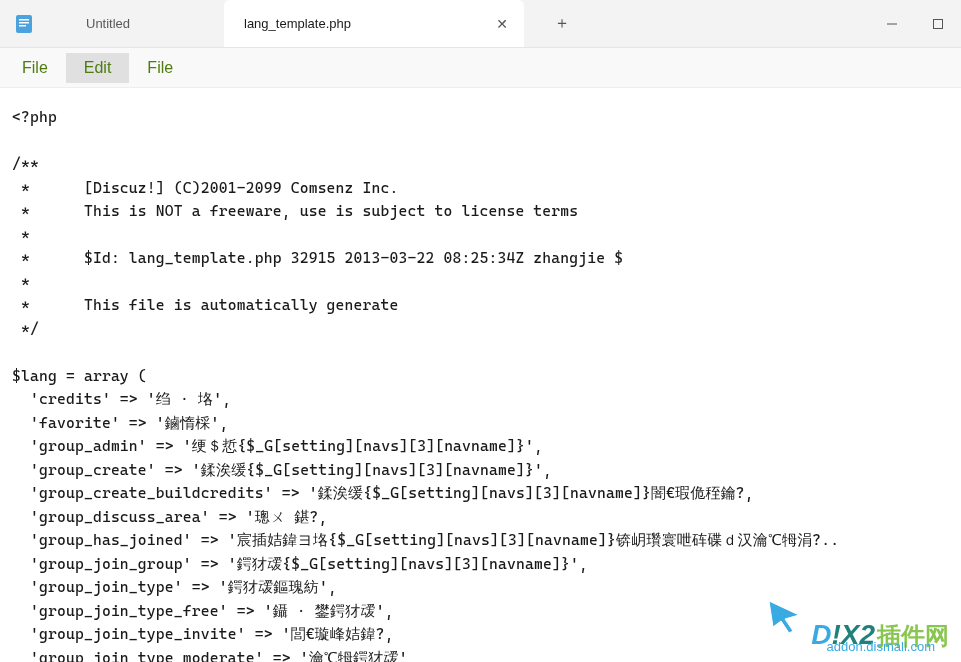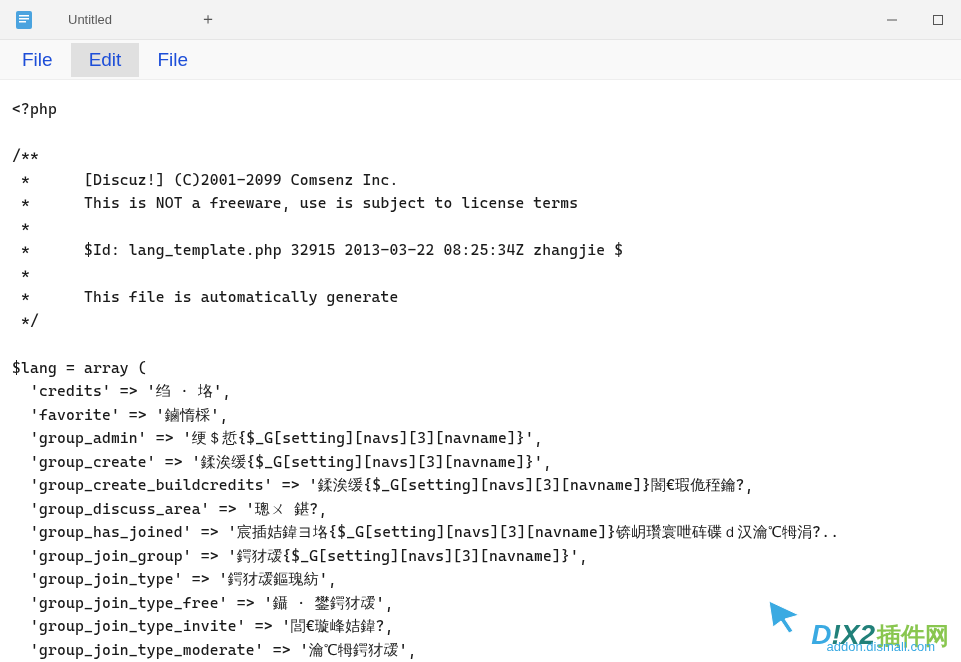--- a/index.html
+++ b/index.html
@@ -5,25 +5,26 @@
 * { margin: 0; padding: 0; box-sizing: border-box; }
 body {
   font-family: "Segoe UI", Tahoma, sans-serif;
   background: #ffffff;
   width: 961px;
   height: 662px;
   overflow: hidden;
   position: relative;
 }
 .titlebar {
-  height: 40px;
+  height: 48px;
   background: #f3f3f3;
   display: flex;
   align-items: stretch;
   border-bottom: 1px solid #e5e5e5;
+  gap: 18px;
 }
 .app-icon {
   width: 48px;
   display: flex;
   align-items: center;
   justify-content: center;
 }
 .app-icon svg { width: 18px; height: 20px; }
 .tab {
   display: flex;
@@ -82,22 +83,22 @@
 .menubar {
   height: 40px;
   background: #f9f9f9;
   display: flex;
   align-items: center;
   padding-left: 4px;
   border-bottom: 1px solid #eee;
 }
 .menu-item {
   padding: 6px 18px;
-  font-size: 19px;
-  color: #1d4ed8;
+  font-size: 16px;
+  color: #4d7c0f;
   cursor: pointer;
 }
 .menu-item.active {
   background: #e0e0e0;
 }
 .editor {
   padding: 18px 12px;
   font-family: "Cascadia Mono", Consolas, "Courier New", monospace;
   font-size: 15px;
   line-height: 23.5px;
@@ -151,20 +152,24 @@
   <div class="app-icon">
     <svg viewBox="0 0 18 20">
       <rect x="1" y="1" width="16" height="18" rx="2" fill="#4aa3df"></rect>
       <rect x="4" y="5" width="10" height="1.5" fill="#fff"></rect>
       <rect x="4" y="8" width="10" height="1.5" fill="#fff"></rect>
       <rect x="4" y="11" width="7" height="1.5" fill="#fff"></rect>
     </svg>
   </div>
   <div class="tab inactive">
     <span class="tab-label">Untitled</span>
+  </div>
+  <div class="tab active">
+    <span class="tab-label">lang_template.php</span>
+    <span class="tab-close">✕</span>
   </div>
   <div class="newtab">＋</div>
   <div class="win-controls">
     <div class="win-btn">
       <svg width="12" height="12" viewBox="0 0 12 12">
           <line x1="1" y1="6" x2="11" y2="6" stroke="#555" stroke-width="1"></line>
         </svg>
     </div>
     <div class="win-btn">
       <svg width="12" height="12" viewBox="0 0 12 12">

